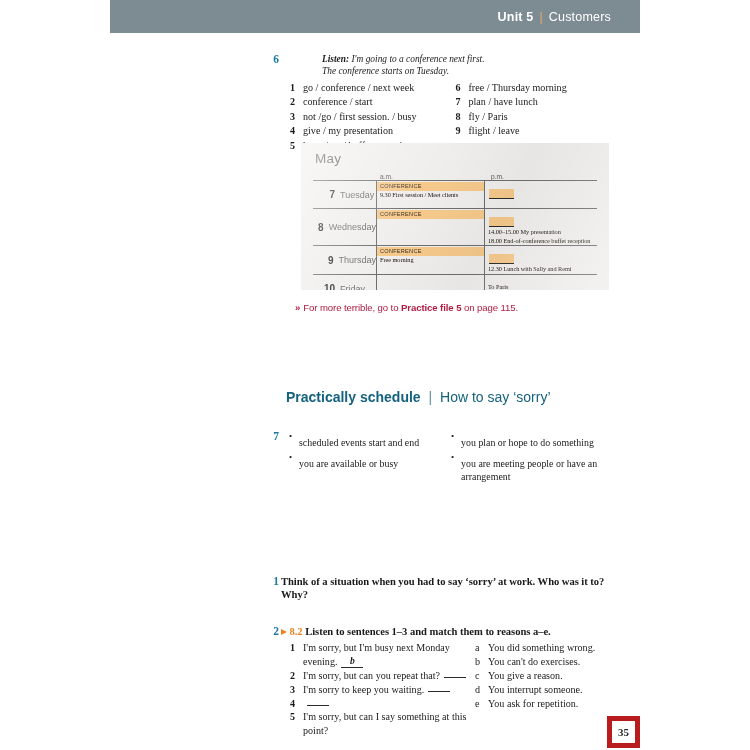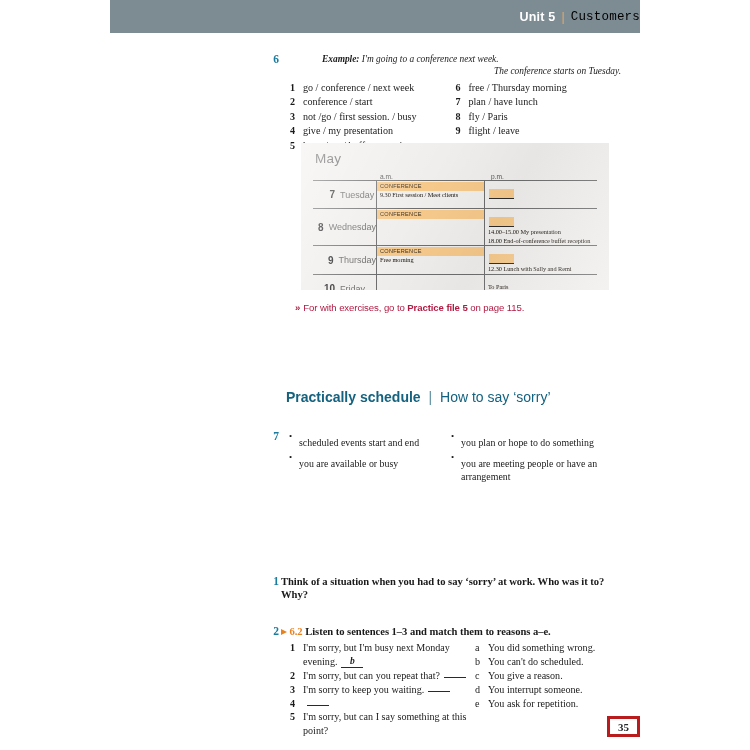--- a/index.html
+++ b/index.html
@@ -30,39 +30,39 @@
     position: absolute;
     left: 110px;
     top: 0px;
     width: 530px;
     height: 33px;
     background: #7d8b93;
     display: flex;
     align-items: center;
     justify-content: flex-end;
     box-sizing: border-box;
-    padding-right: 0;
+    padding-right: 29px;
   }
   #unit-header .unit-num {
     font-family: "Liberation Sans", sans-serif;
     font-size: 12.5px;
     font-weight: bold;
     color: #ffffff;
     letter-spacing: .2px;
   }
   #unit-header .pipe {
     font-family: "Liberation Sans", sans-serif;
     font-size: 12.5px;
     color: #e3a96b;
     margin: 0 6px;
   }
   #unit-header .unit-title {
-    font-family: Liberation Mono, monospace;
+    font-family: Liberation Sans, sans-serif;
     font-size: 12.5px;
-    color: #000000;
+    color: #ffffff;
     letter-spacing: .2px;
   }
 
   
   .content {
     position: absolute;
     left: 281px;
     width: 340px;
   }
 
@@ -94,21 +94,21 @@
   #ex6 .example-block {
     margin: 3px 0 2px 41px;
     font-size: 9.4px;
     line-height: 1.32;
     font-style: italic;
   }
   #ex6 .example-label {
     font-weight: bold;
     font-style: italic;
   }
-  #ex6 .example-ind { margin-left: 32px; display: block; text-align: right; }
+  #ex6 .example-ind { display: block; }
 
   .prompt-cols {
     display: flex;
     margin-top: 3px;
     margin-left: 9px;
   }
   .prompt-col { width: 170px; }
   .prompt-row {
     display: flex;
     font-size: 10.1px;
@@ -328,22 +328,22 @@
     line-height: 1;
     padding-bottom: 1px;
   }
 
   
   #page-num {
     position: absolute;
     left: 607px;
     top: 716px;
     width: 33px;
-    height: 21px;
-    border: 3px solid #b91c1c;
+    height: 32px;
+    border: 5px solid #b91c1c;
     background: #ffffff;
     display: flex;
     align-items: center;
     justify-content: center;
     font-family: "Liberation Serif", serif;
     font-size: 11px;
     font-weight: bold;
     color: #2a2a2a;
     box-sizing: border-box;
   }
@@ -356,22 +356,22 @@
   <div id="unit-header">
     <span class="unit-num">Unit 5</span>
     <span class="pipe">|</span>
     <span class="unit-title">Customers</span>
   </div>
 
   <div class="content ex" id="ex6">
     <div class="ex-num">6</div>
 
     <div class="example-block">
-      <span class="example-label">Example:</span>
-      <span>I'm going to a conference next week.</span>
+      <span class="example-label">Listen:</span>
+      <span>I'm going to a conference next first.</span>
       <span class="example-ind">The conference starts on Tuesday.</span>
     </div>
 
     <div class="prompt-cols">
       <div class="prompt-col">
         <div class="prompt-row">
           <span class="n">1</span>
           <span class="t">go / conference / next week</span>
         </div>
         <div class="prompt-row">
@@ -474,21 +474,21 @@
         <div class="sch-col am"></div>
         <div class="sch-col pm pm-pad">
           <div class="hand">To Paris</div>
 
         </div>
       </div>
     </div>
   </div>
 
   <div id="practice-line">
-    <span class="chev">»</span><span>For with exercises, go to </span><b>Practice file 5</b><span> on page 115.</span>
+    <span class="chev">»</span><span>For more terrible, go to </span><b>Practice file 5</b><span> on page 115.</span>
   </div>
 
   <div class="content ex" id="ex7">
     <div class="ex-num">7</div>
     <div class="bullet-cols">
       <div class="bullet-col">
         <div class="bl">
           <span class="dot">•</span>
           <span class="tx">scheduled events start and end</span>
         </div>
@@ -517,21 +517,21 @@
   </div>
 
   <div class="content ex" id="ps1">
     <div class="ex-num">1</div>
     <div class="ex-lead">Think of a situation when you had to say ‘sorry’ at work. Who was it to? Why?</div>
   </div>
 
   <div class="content ex" id="ps2">
     <div class="ex-num">2</div>
     <div class="ex-lead">
-      <span class="audio"><span class="tri"></span><span>6.2</span></span>
+      <span class="audio"><span class="tri"></span><span>8.2</span></span>
       <span>Listen to sentences 1–3 and match them to reasons a–e.</span>
     </div>
 
     <div class="match-cols">
       <div class="match-left">
         <div class="mrow">
           <span class="lbl">1</span>
           <span class="txt"><span>I'm sorry, but I'm busy next Monday evening.</span><span class="blank filled">b</span></span>
         </div>
         <div class="mrow">
@@ -552,21 +552,21 @@
         </div>
       </div>
 
       <div class="match-right">
         <div class="mrow">
           <span class="lbl letter">a</span>
           <span class="txt">You did something wrong.</span>
         </div>
         <div class="mrow">
           <span class="lbl letter">b</span>
-          <span class="txt">You can't do scheduled.</span>
+          <span class="txt">You can't do exercises.</span>
         </div>
         <div class="mrow">
           <span class="lbl letter">c</span>
           <span class="txt">You give a reason.</span>
         </div>
         <div class="mrow">
           <span class="lbl letter">d</span>
           <span class="txt">You interrupt someone.</span>
         </div>
         <div class="mrow">

